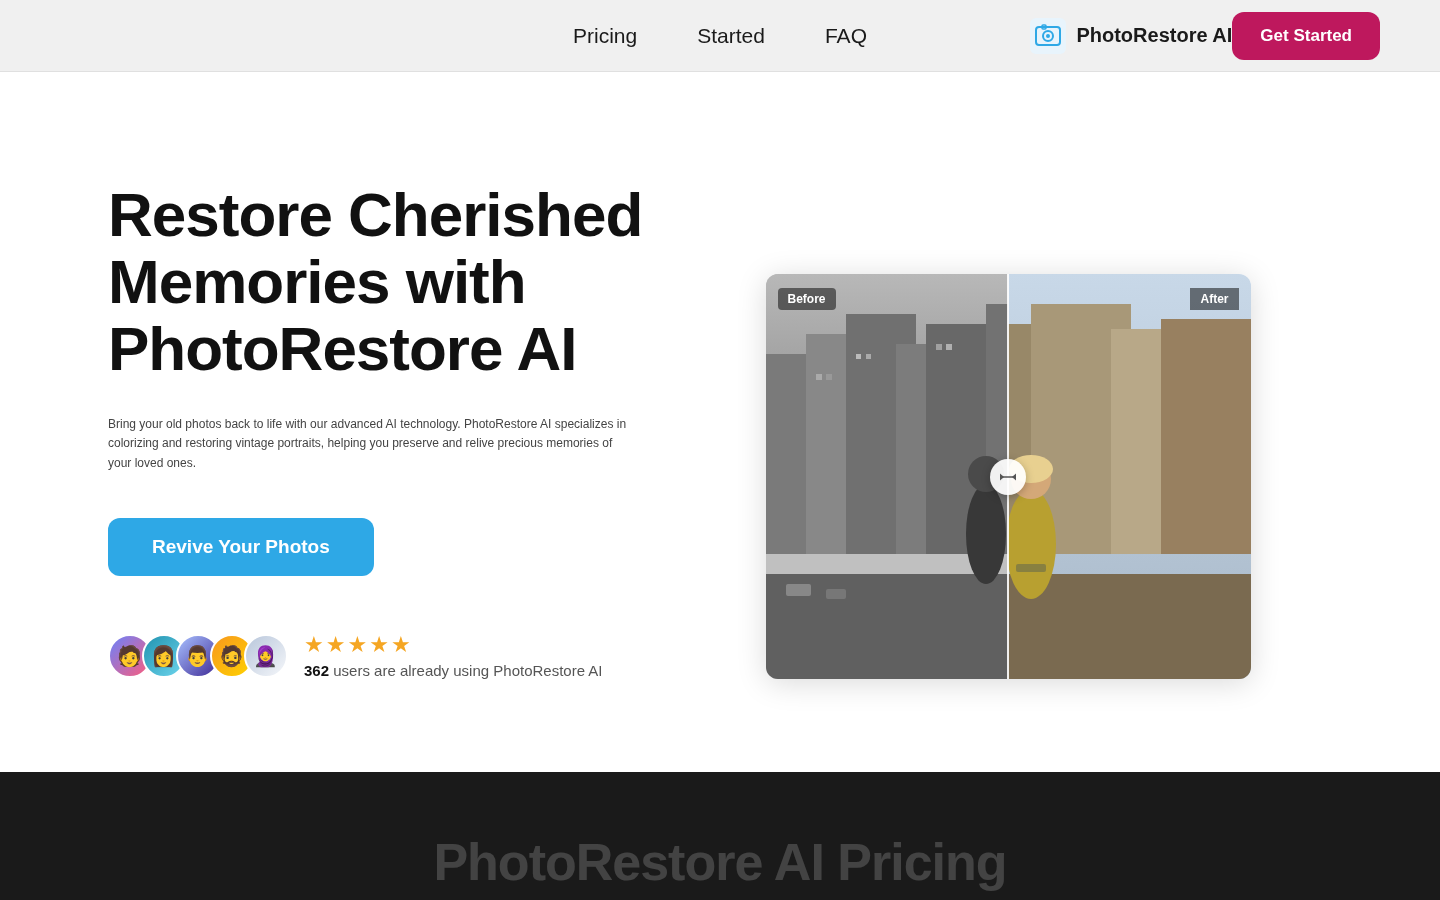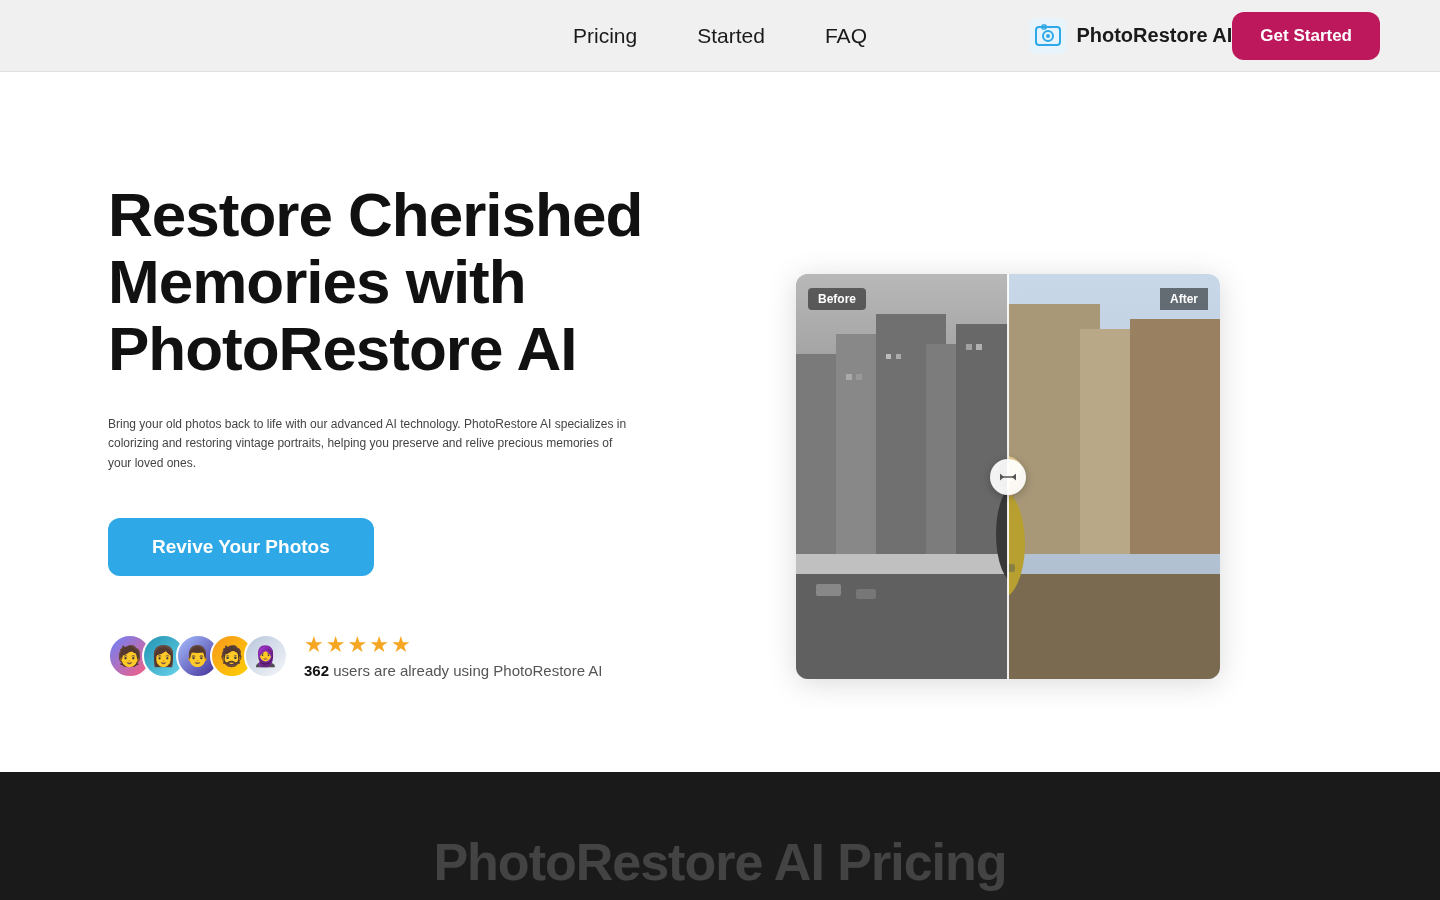--- a/index.html
+++ b/index.html
@@ -147,21 +147,21 @@
 
     
     .hero-right {
       flex: 1;
       max-width: 440px;
       display: flex;
       align-items: center;
       justify-content: center;
     }
     .before-after-container {
-      width: 424px;
+      width: 485px;
       height: 405px;
       border-radius: 12px;
       overflow: hidden;
       position: relative;
       box-shadow: 0 4px 30px rgba(0,0,0,0.15);
       flex-shrink: 0;
     }
     .ba-before {
       position: absolute;
       left: 0; top: 0;

